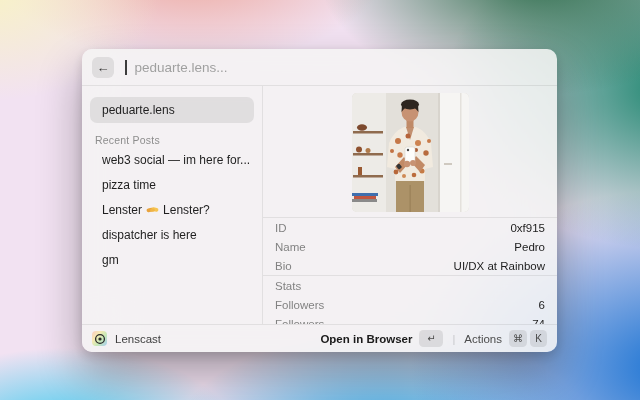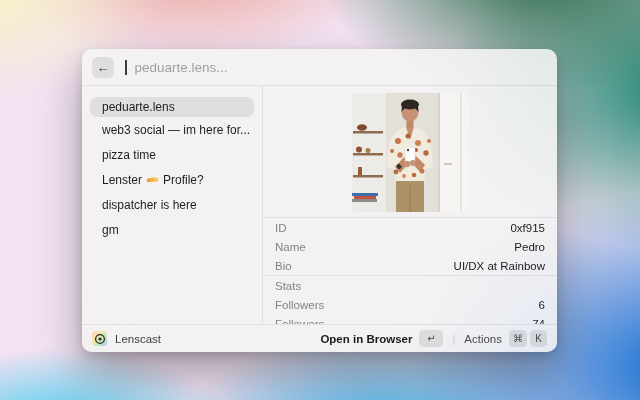--- a/index.html
+++ b/index.html
@@ -83,21 +83,21 @@
     height: 25px;
     display: flex; align-items: center;
     padding-left: 12px;
     font-size: 12px; color: #1f1f1f;
     border-radius: 7px;
     white-space: nowrap; overflow: hidden;
     cursor: default;
   }
   .side-item.selected {
     margin-top: 5px;
-    height: 20px;
+    height: 26px;
     background: rgba(120,120,120,0.16);
   }
   .posts { margin-top: 0; }
   .emoji { display: inline-block; margin: 0 4px; transform: translateY(1px); }
 
   
   .detail { flex: 1 1 auto; display: flex; flex-direction: column; overflow: hidden; }
   .photo-area {
     height: 132px; flex: 0 0 132px;
     border-bottom: 1px solid rgba(60,60,60,0.10);
@@ -161,37 +161,38 @@
     <div class="caret"></div>
     <div class="search-placeholder">peduarte.lens...</div>
   </div>
 
   <div class="content">
 
     <div class="sidebar">
       <div class="side-item selected">
         <span>peduarte.lens</span>
       </div>
+      <div class="section-header recent">Recent Posts</div>
       <div class="posts">
         <div class="side-item">
           <span>web3 social — im here for...</span>
         </div>
         <div class="side-item">
           <span>pizza time</span>
         </div>
         <div class="side-item">
           <span>Lenster</span>
           <span class="emoji">
             <svg width="13" height="11" viewBox="0 0 14 12">
               <rect x="0.5" y="4.5" width="7.5" height="4.2" rx="2" fill="#e8a33d" transform="rotate(-12 4 6.5)"></rect>
               <rect x="6" y="4" width="7.5" height="4.2" rx="2" fill="#f6c451" transform="rotate(12 10 6)"></rect>
               <rect x="4.5" y="4.8" width="5" height="3.6" rx="1.6" fill="#f0b545"></rect>
             </svg>
           </span>
-          <span>Profile?</span>
+          <span>Lenster?</span>
         </div>
         <div class="side-item">
           <span>dispatcher is here</span>
         </div>
         <div class="side-item">
           <span>gm</span>
         </div>
       </div>
     </div>
 

